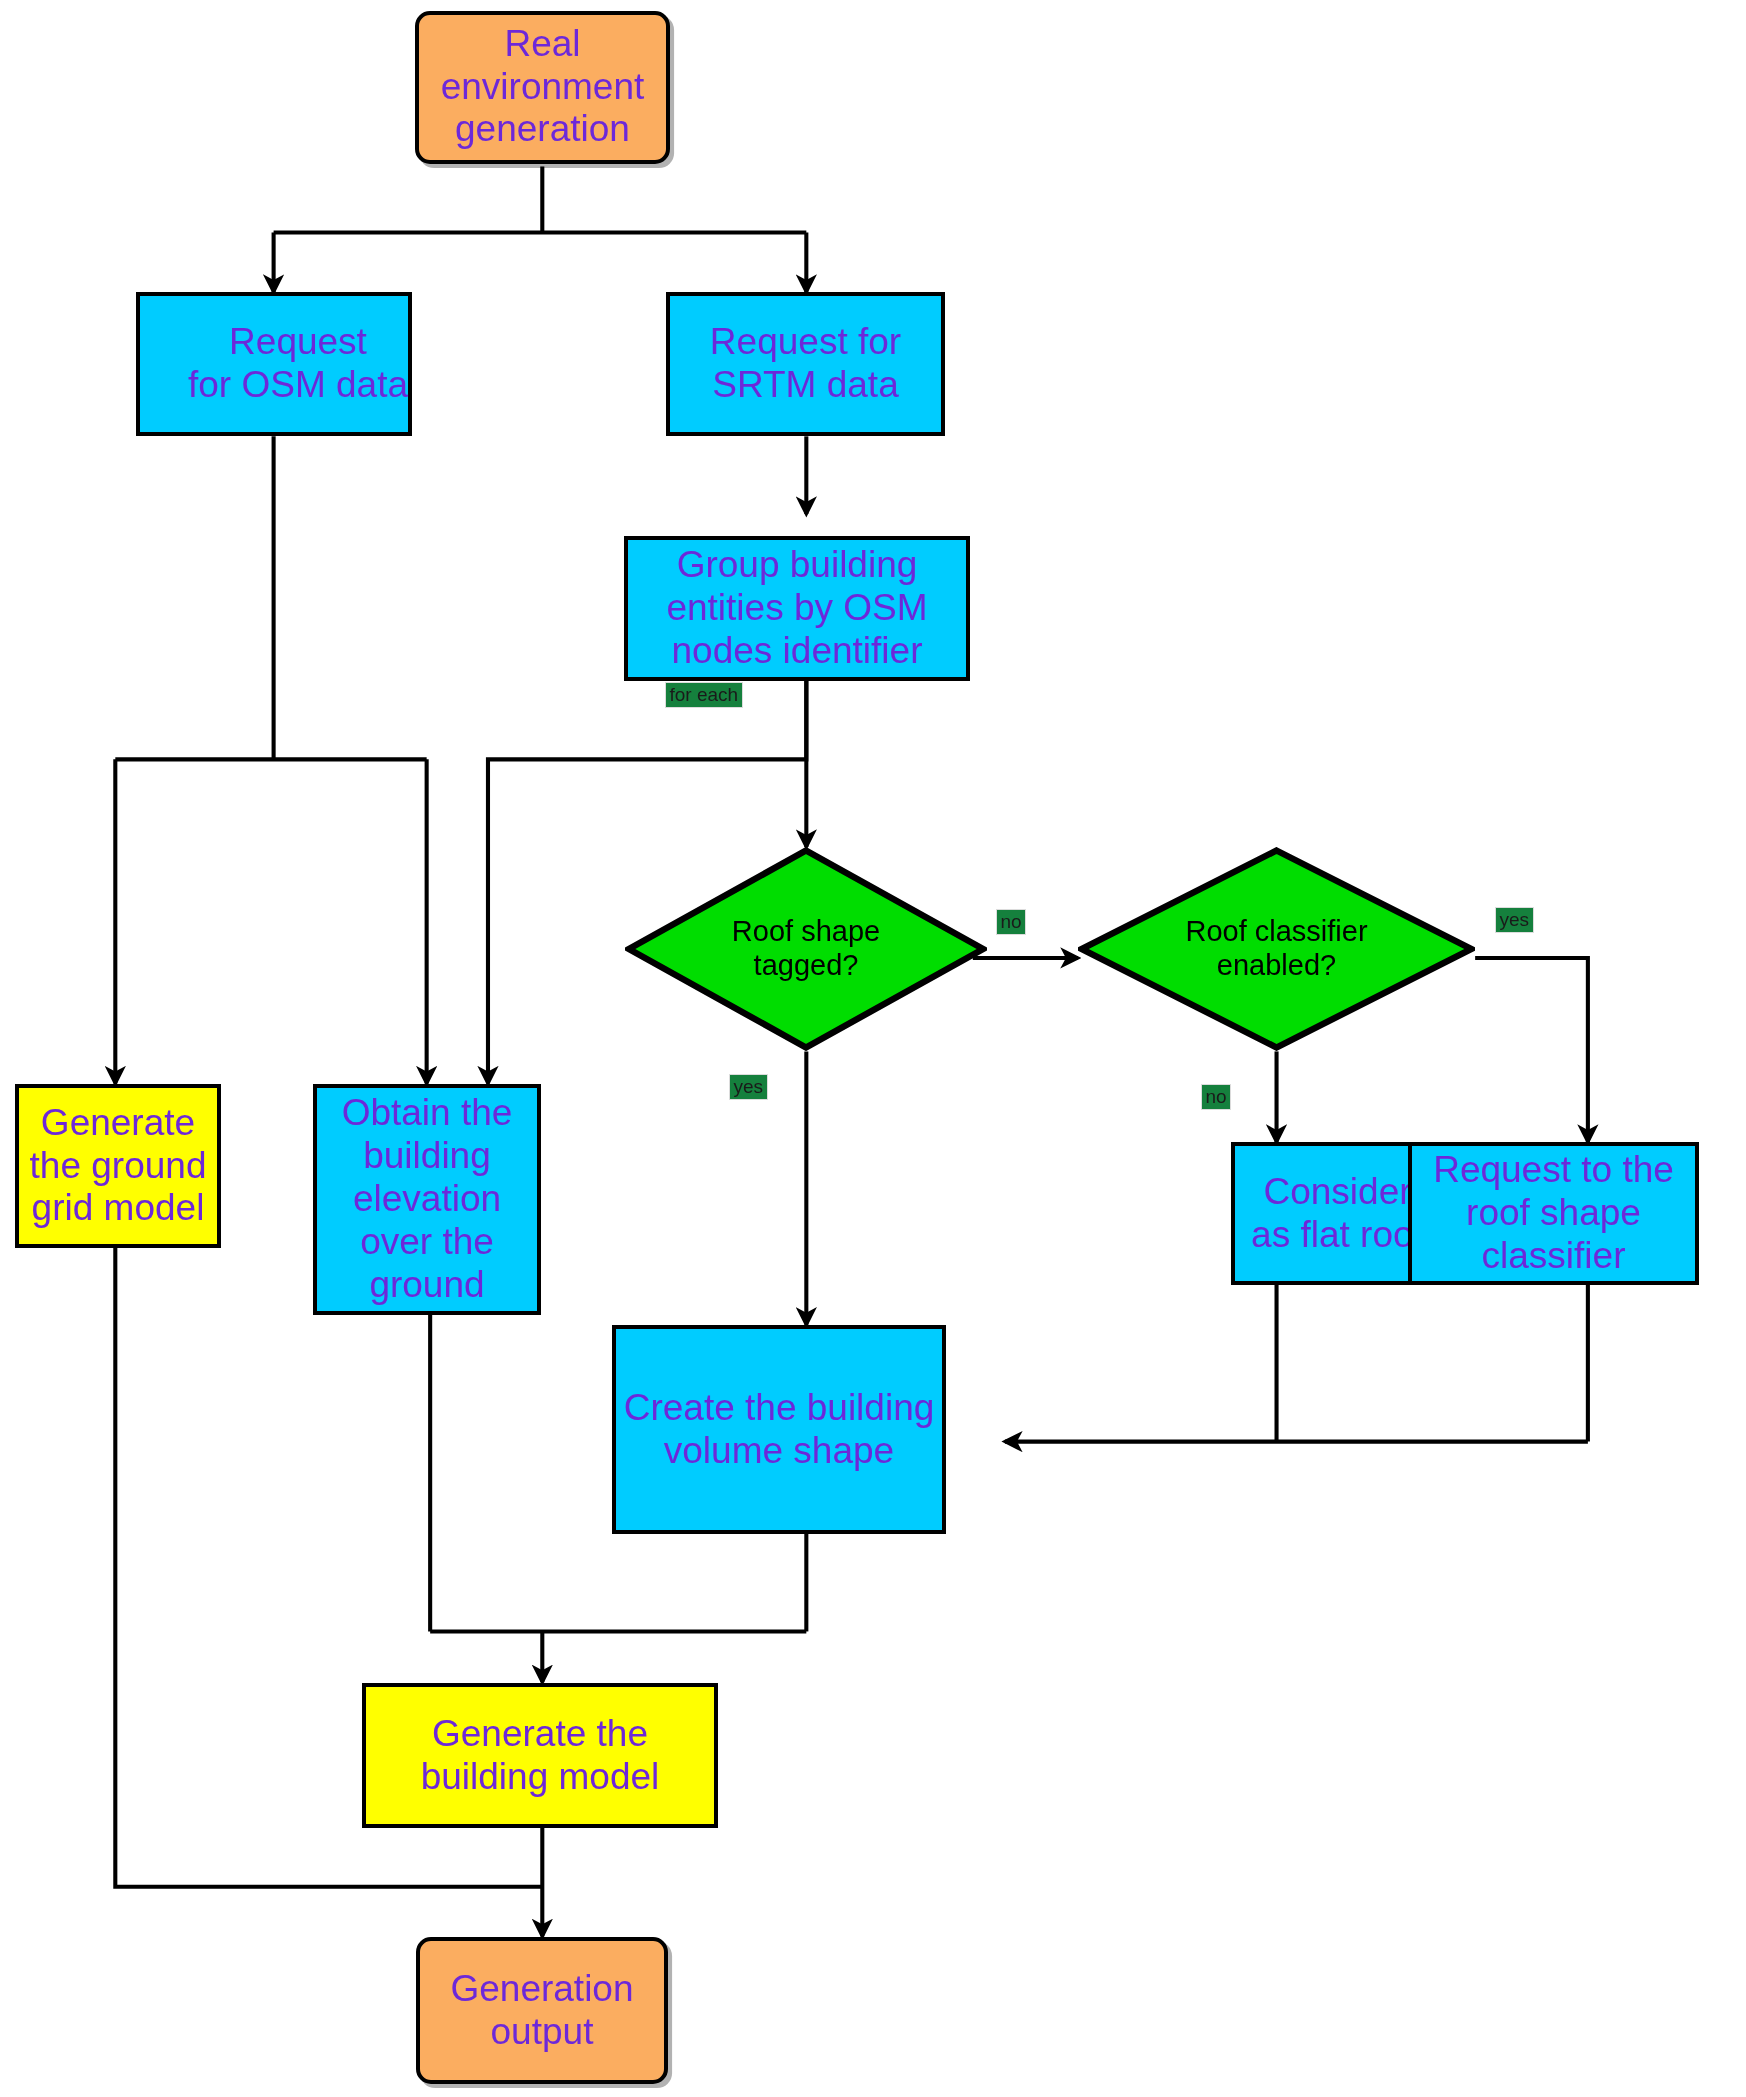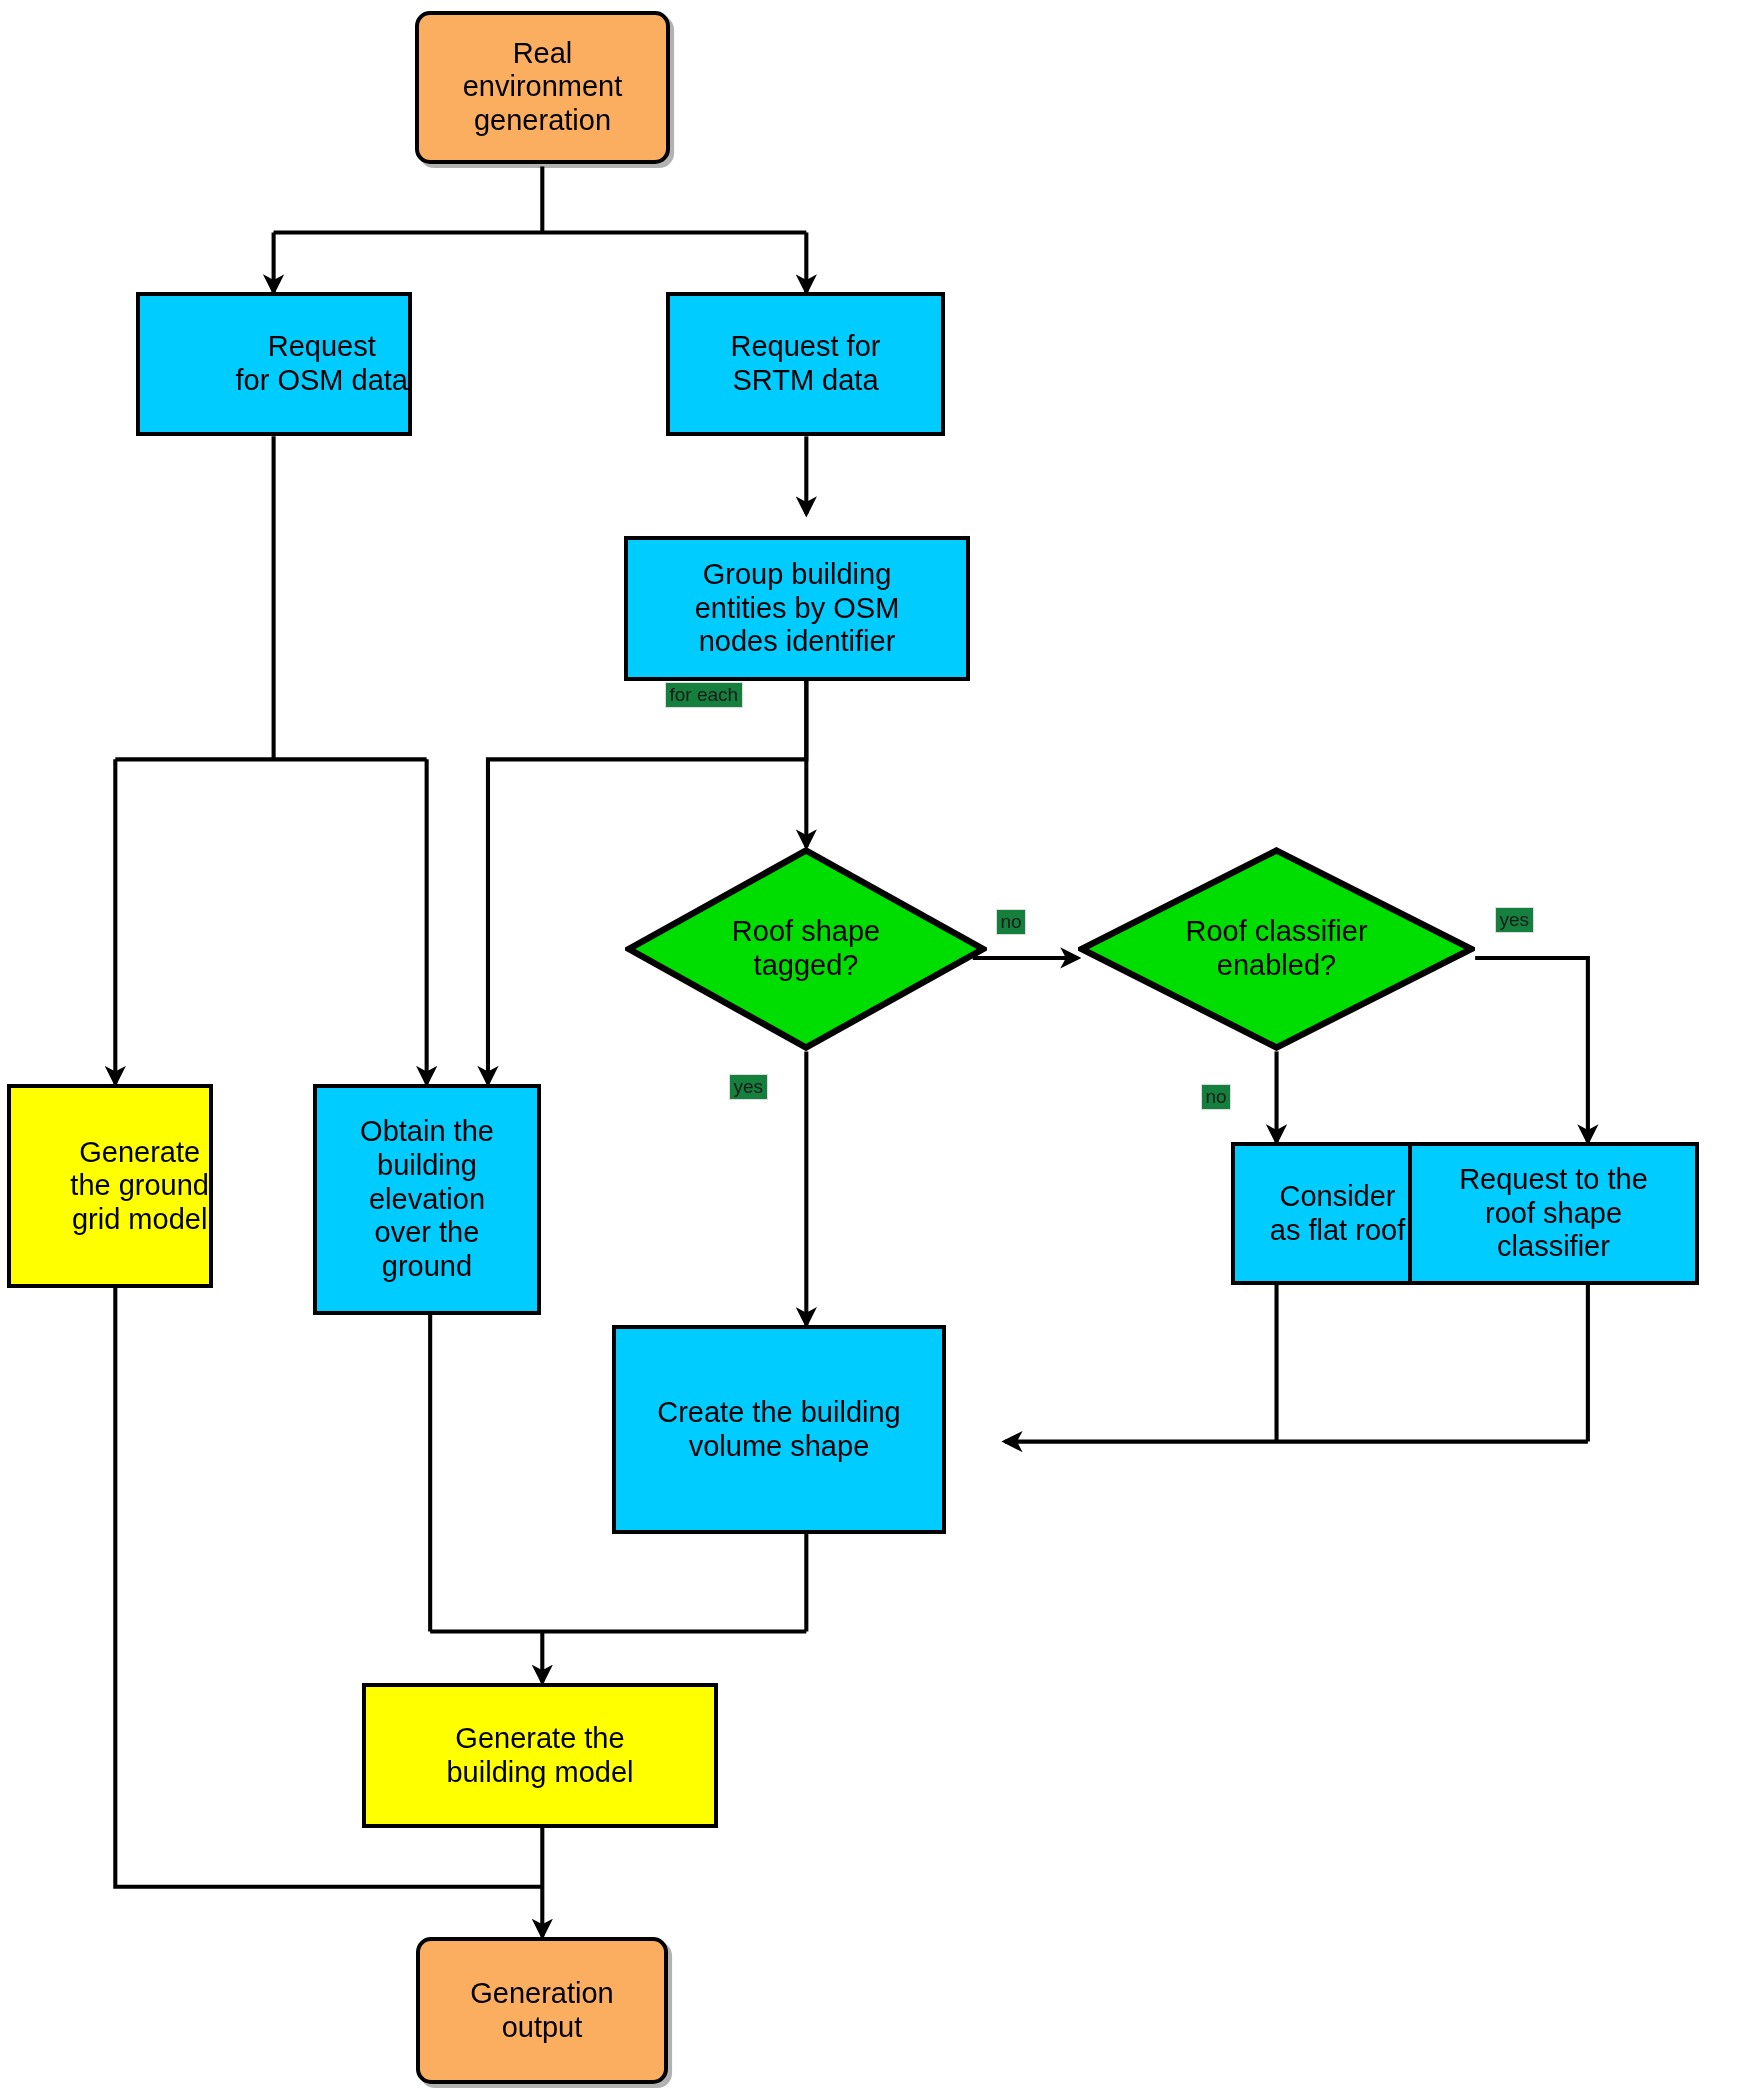--- a/index.html
+++ b/index.html
@@ -21,22 +21,22 @@
     height: 2097px;
     overflow: visible;
   }
   .node {
     position: absolute;
     box-sizing: border-box;
     display: flex;
     align-items: center;
     justify-content: center;
     text-align: center;
-    color: #000000;
-    font-size: 29px;
+    color: #6d28d9;
+    font-size: 37px;
     line-height: 1.16;
     white-space: pre-line;
     border: 4.1px solid #000000;
   }
   .node.terminal {
     background: #FBAD60;
     border-radius: 15px;
     box-shadow: 4.1px 4.1px 0 rgba(0,0,0,0.30);
   }
   .node.process {
@@ -184,21 +184,21 @@
   </div>
 
   <div class="edge-label" style="left:1495px; top:907px;">
     <span>yes</span>
   </div>
 
   <div class="edge-label" style="left:1201px; top:1084px;">
     <span>no</span>
   </div>
 
-  <div class="node output" style="left:7px; top:1084px; width:206px; height:204px;justify-content:flex-end;">
+  <div class="node output" style="left:15px; top:1084px; width:206px; height:164px;">
     <span>Generate
 the ground
 grid model</span>
   </div>
 
   <div class="node process" style="left:313px; top:1084px; width:228px; height:231px;">
     <span>Obtain the
 building
 elevation
 over the

